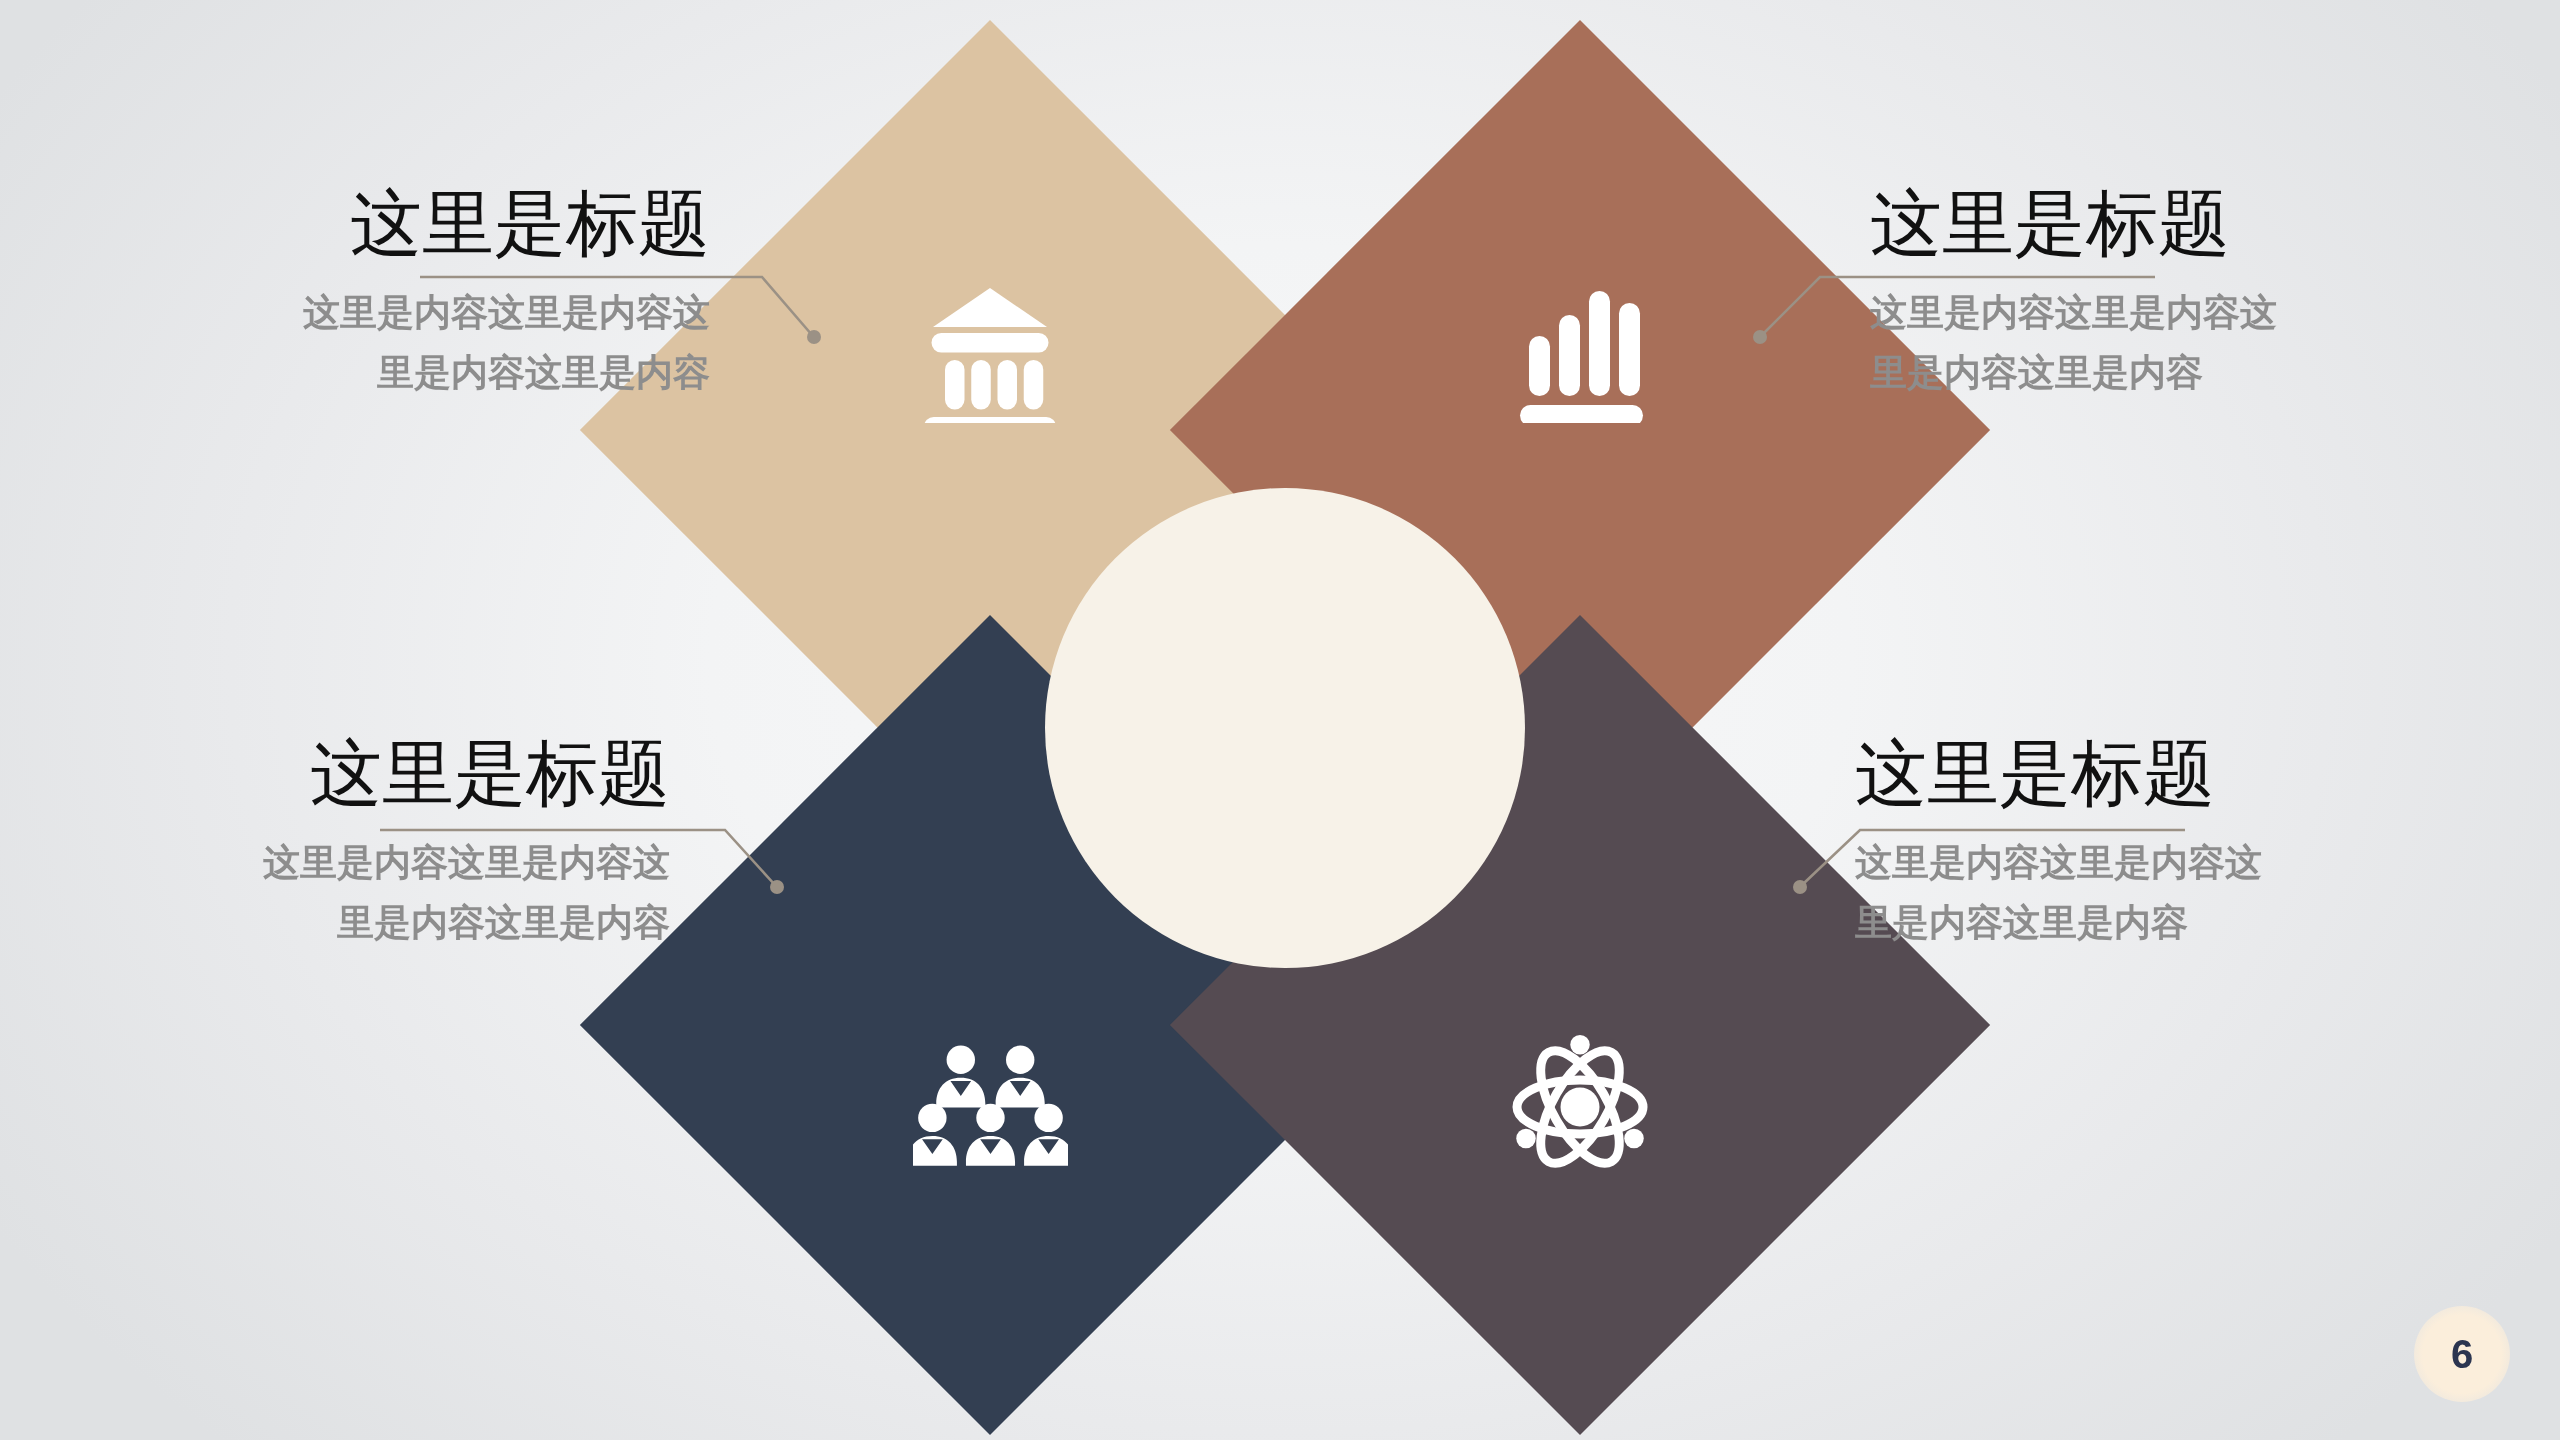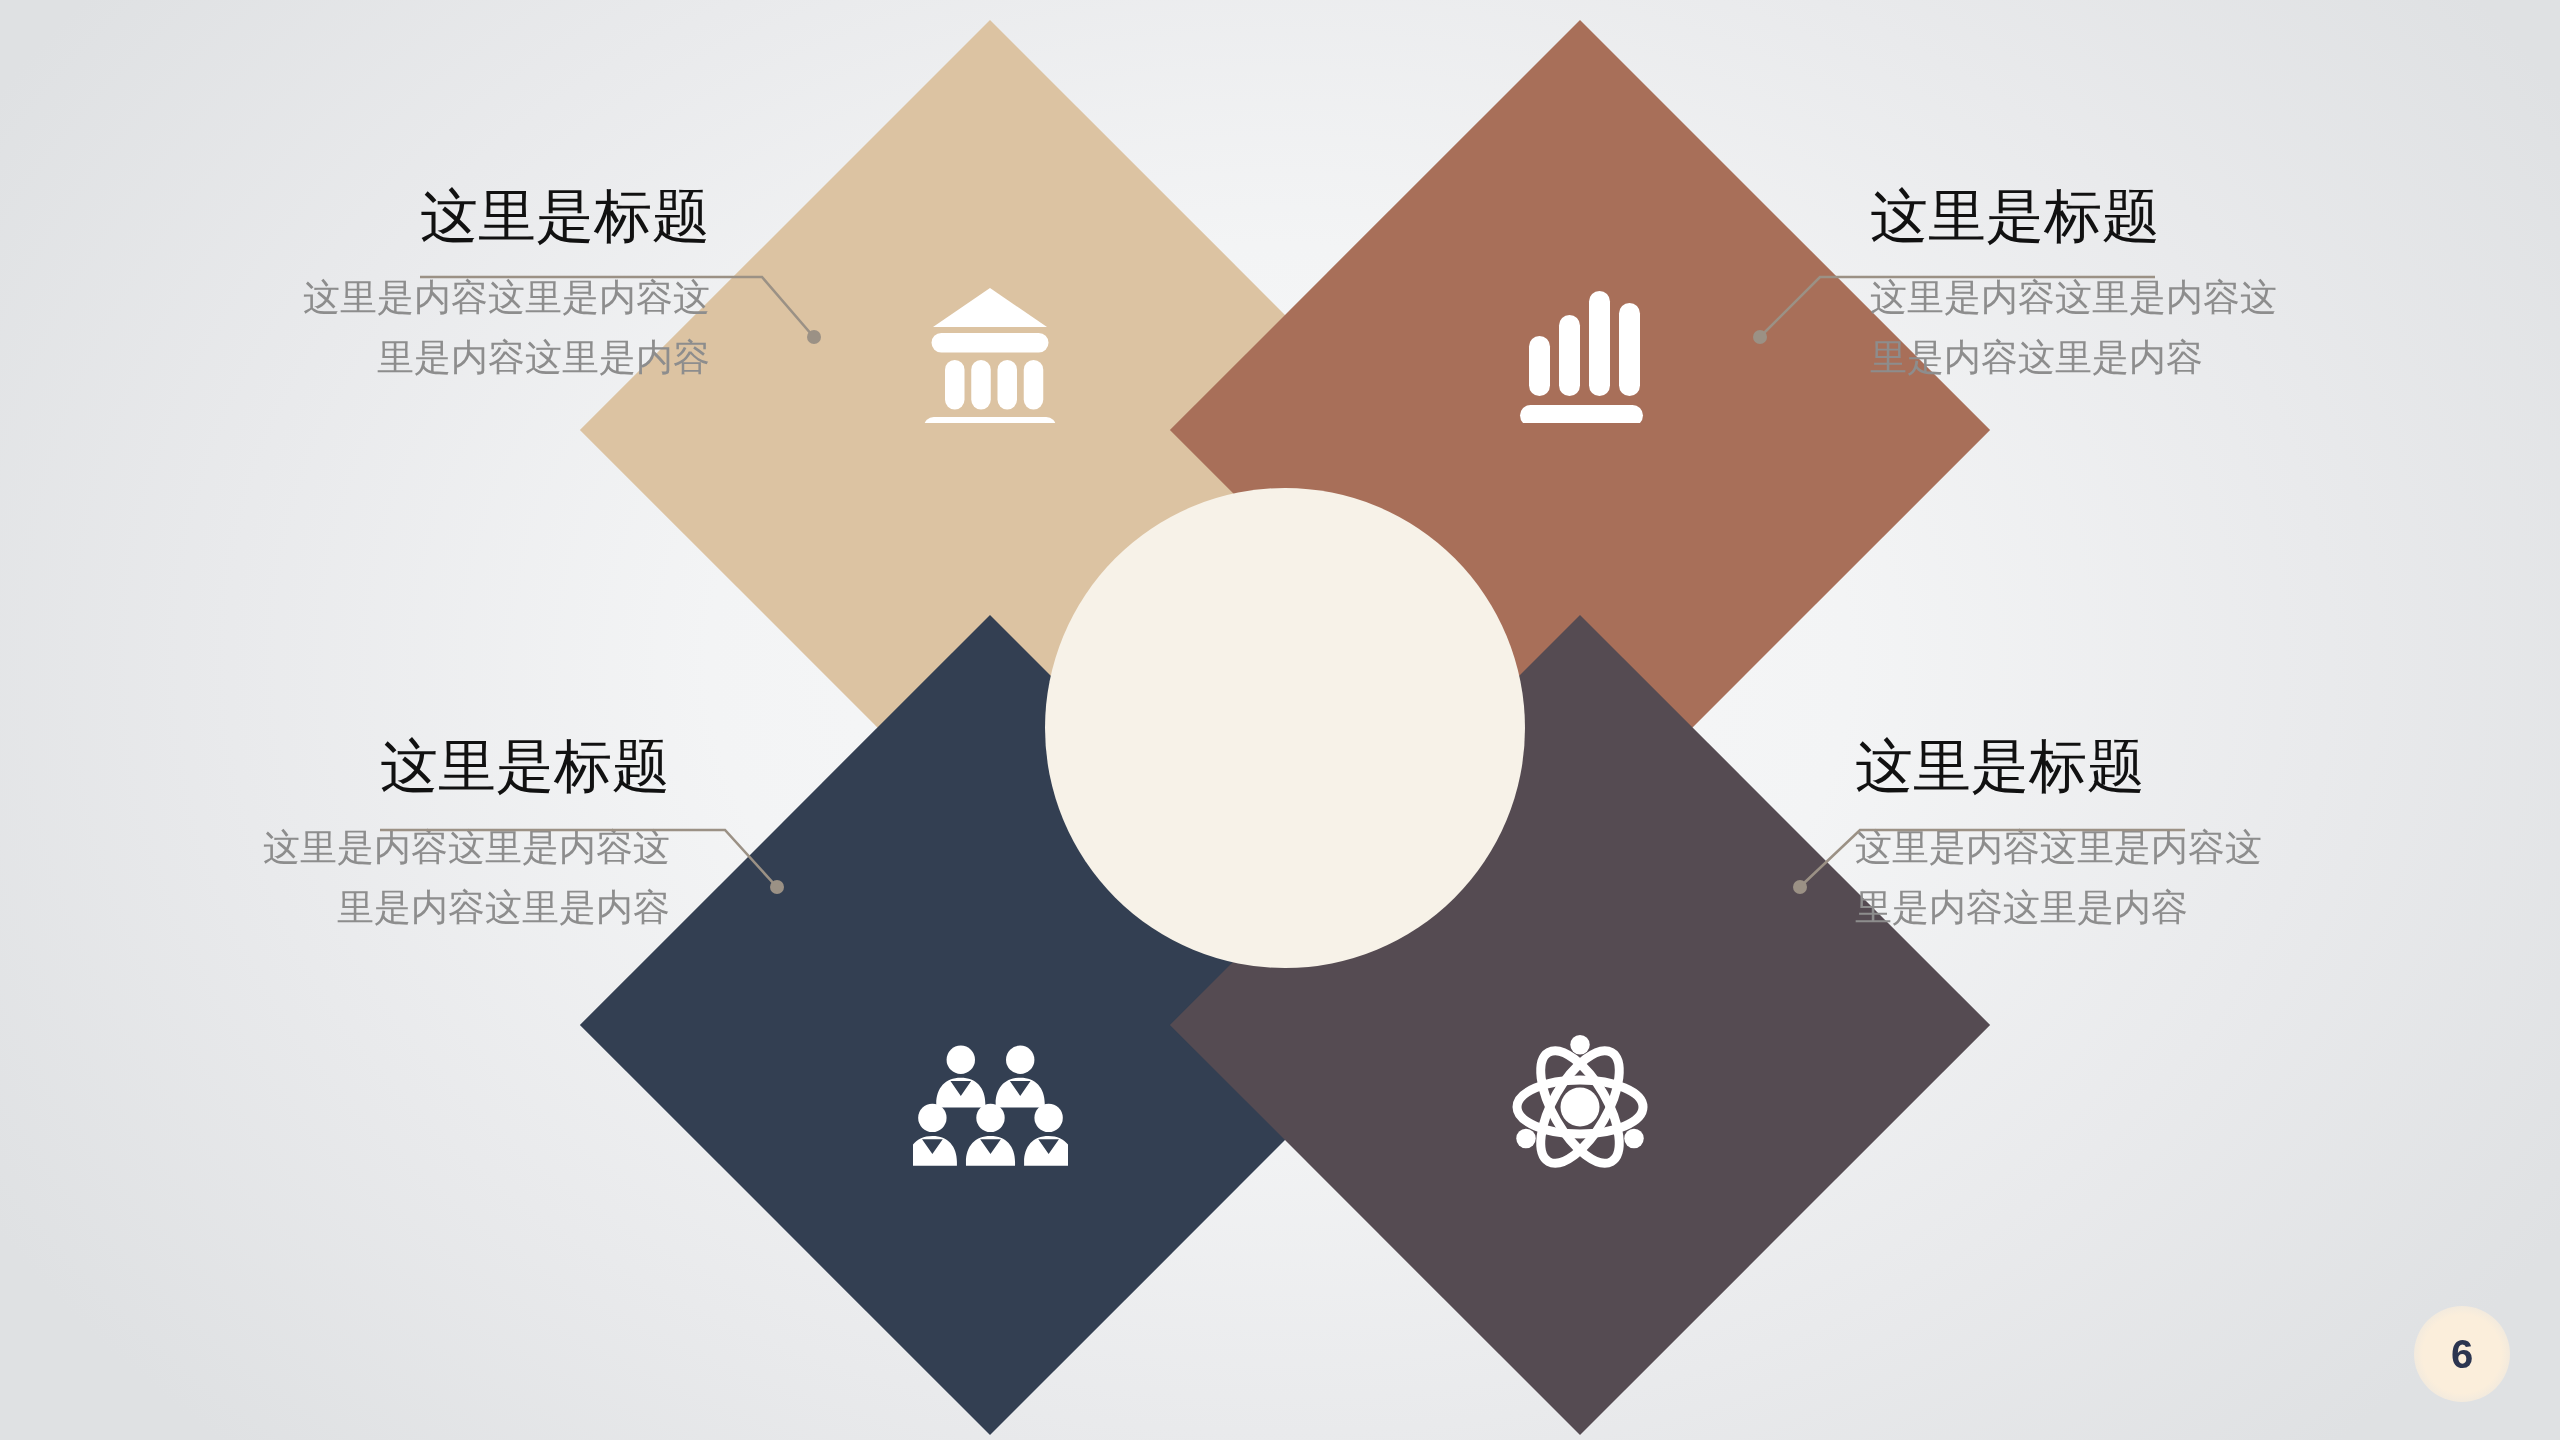--- a/index.html
+++ b/index.html
@@ -80,31 +80,31 @@
     border-radius: 50%;
     z-index: 5;
   }
 
   
   .callout {
     position: absolute;
     width: 560px;
   }
   .callout .title {
-    font-size: 58px;
+    font-size: 72px;
     line-height: 1.08;
     color: #111111;
     font-weight: 400;
     white-space: nowrap;
   }
   .callout .body {
     font-size: 37px;
     line-height: 1.62;
     color: #8d8d8d;
-    font-weight: 400;
+    font-weight: 700;
     margin-top: 20px;
   }
   .callout.left  { text-align: right; }
   .callout.right { text-align: left;  }
 
   .c-tl { left: 150px;  top: 185px;  }
   .c-tr { left: 1870px; top: 185px;  }
   .c-bl { left: 110px;  top: 735px;  }
   .c-br { left: 1855px; top: 735px;  }
 

